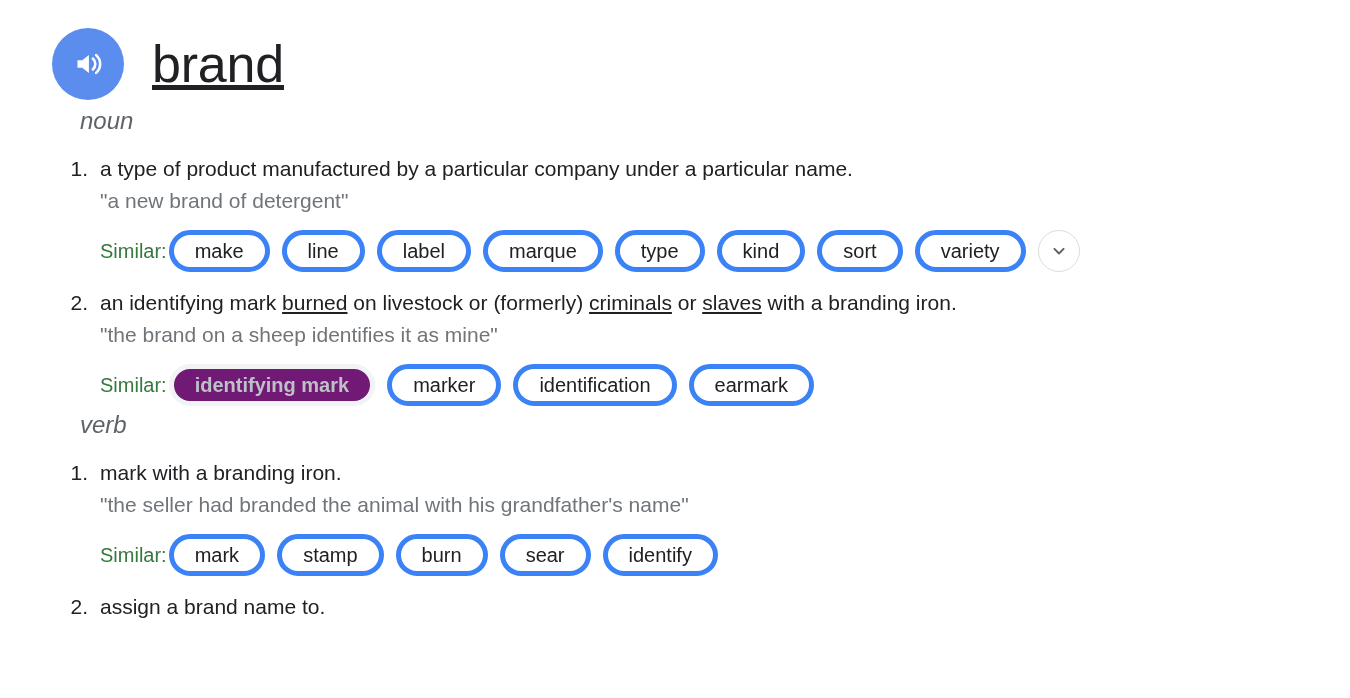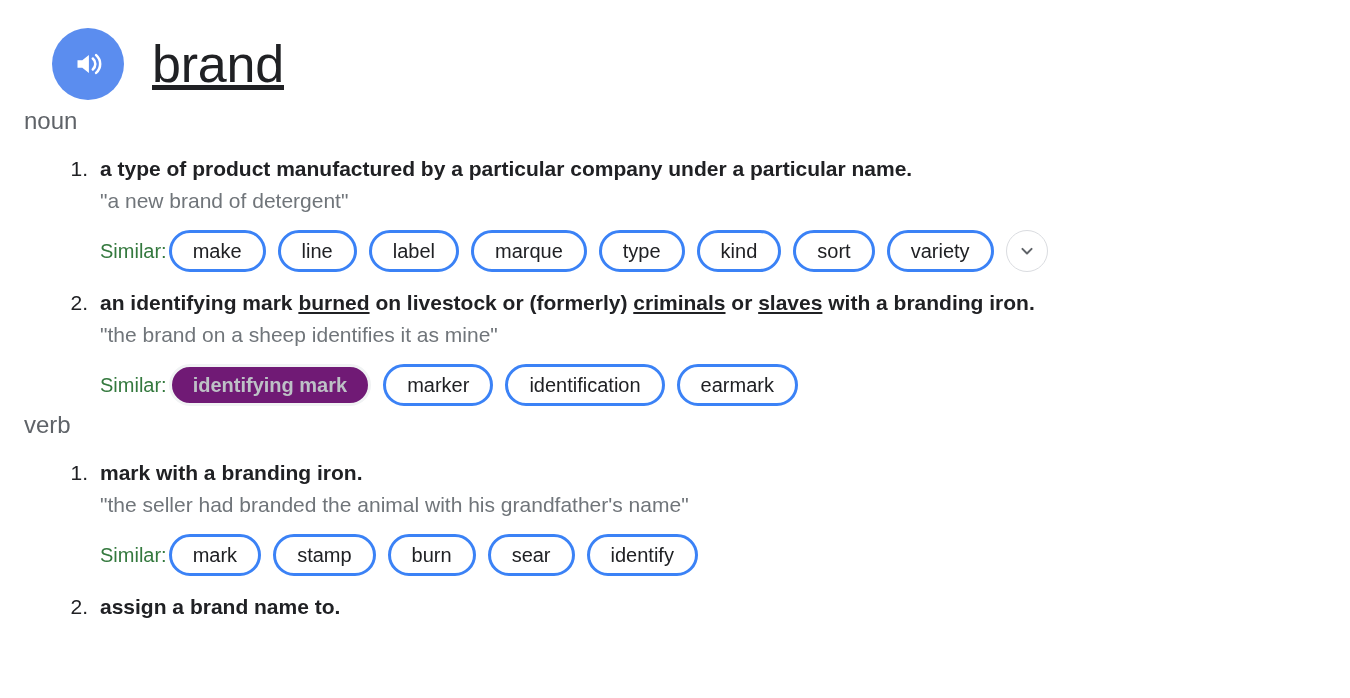--- a/index.html
+++ b/index.html
@@ -49,23 +49,24 @@
     font-size: 52px;
     line-height: 1;
     font-weight: 400;
     color: #202124;
     margin-left: 28px;
     letter-spacing: -0.2px;
     text-decoration: underline;
   }
 
   .pos-label {
+    font-style: italic;
     font-size: 24px;
     color: #5f6368;
-    padding-left: 24px;
+    padding-left: 80px;
     margin-top: 6px;
     line-height: 1.25;
   }
   .pos-label.verb { margin-top: 4px; }
 
   
   ol.sense-list {
     list-style: none;
     margin: 0;
     padding: 0 0 0 52px;
@@ -84,21 +85,20 @@
     width: 36px;
     text-align: right;
     font-size: 21px;
     line-height: 30px;
     color: #202124;
   }
   .sense-definition {
     font-size: 21px;
     line-height: 30px;
     color: #202124;
-    font-weight: bold;
   }
   .sense-definition a,
   .sense-definition .xref {
     color: #202124;
     text-decoration: underline;
     text-underline-offset: 2px;
     cursor: pointer;
   }
   .sense-example {
     font-size: 21px;
@@ -119,21 +119,21 @@
     color: #34793e;
     margin-right: 2px;
     white-space: nowrap;
   }
   .chip {
     display: inline-flex;
     align-items: center;
     justify-content: center;
     height: 42px;
     padding: 0 21px;
-    border: 3px solid #3b82f6;
+    border: 5px solid #3b82f6;
     border-radius: 21px;
     background: #ffffff;
     font-size: 20px;
     color: #202124;
     white-space: nowrap;
     margin-right: 12px;
     cursor: pointer;
     box-sizing: border-box;
   }
   .chip.muted {

